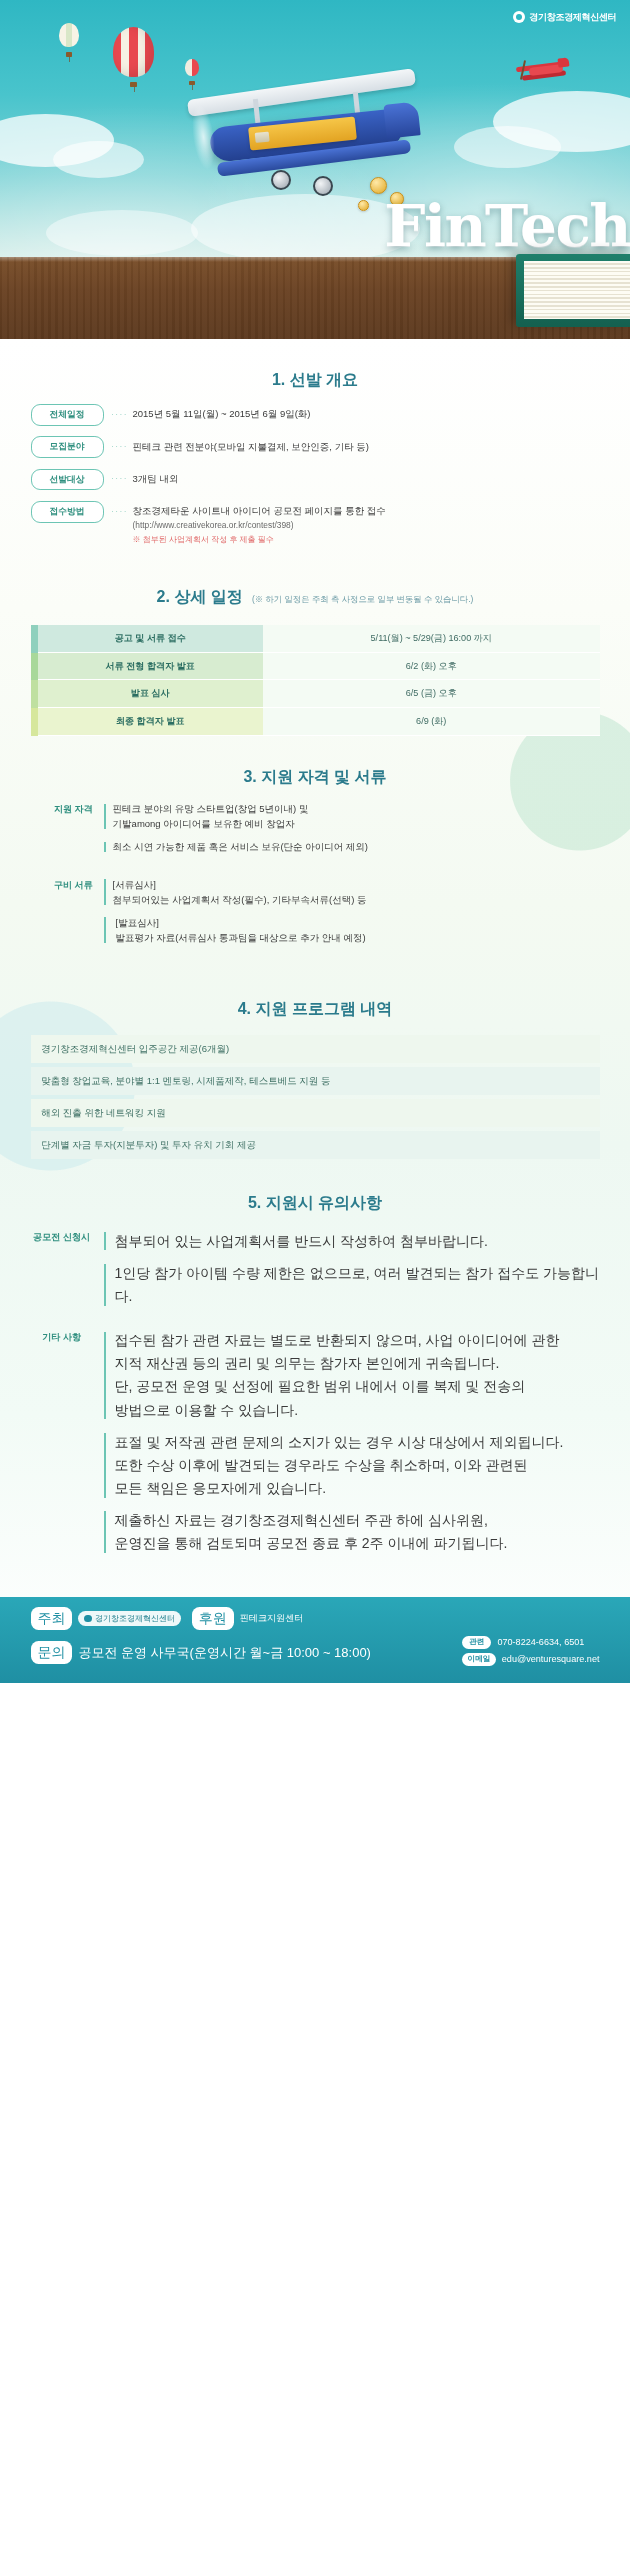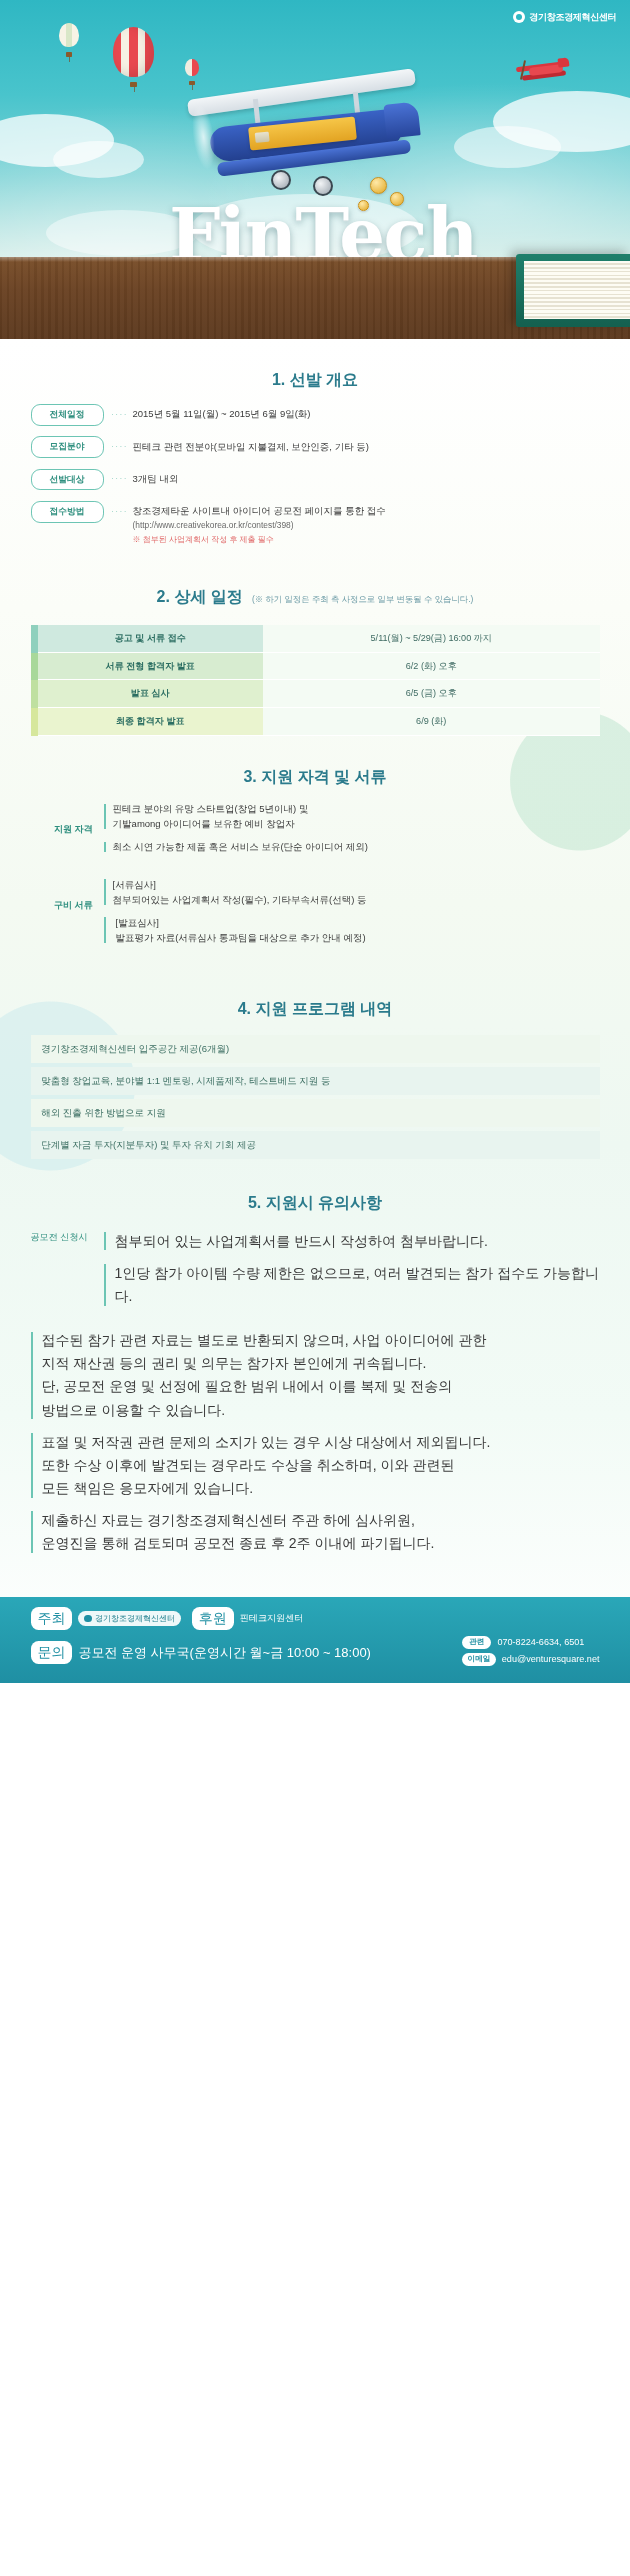--- a/index.html
+++ b/index.html
@@ -159,23 +159,23 @@
     background: radial-gradient(circle at 35% 30%, #ffe9a8, #e0a824);
     border: 1.5px solid #c9901b;
     box-shadow: 0 0.8px 2.3px rgba(0,0,0,.2);
   }
   .coin.k1 { left: 370px; top: 177px; }
   .coin.k2 { left: 390px; top: 192px; width: 13.7px; height: 13.7px; }
   .coin.k3 { left: 358px; top: 200px; width: 10.7px; height: 10.7px; }
 
   .hero-title {
     position: absolute; left: 0; right: 0; top: 192px;
-    text-align: center;
+    text-align: right;
     font-family: "DejaVu Serif", serif;
-    font-size: 72px; font-weight: bold;
+    font-size: 58px; font-weight: bold;
     color: #ffffff;
     text-shadow: 0 3px 7.6px rgba(0,60,70,.35), 0 0.8px 0 rgba(255,255,255,.7);
     letter-spacing: -1.5px;
     padding-left: 16px;
   }
   .hero-sub {
     position: absolute; left: 0; right: 0; top: 255px;
     text-align: center;
     font-size: 23px; font-weight: bold; color: #ffffff;
     text-shadow: 0 2.3px 4.6px rgba(0,60,70,.35);
@@ -263,21 +263,21 @@
   }
   .sched tr:nth-child(2) td.k { background:#d7ecd0; border-left-color:#a8d89a;}
   .sched tr:nth-child(3) td.k { background:#dff0cf; border-left-color:#bfe0a0;}
   .sched tr:nth-child(4) td.k { background:#eaf4cf; border-left-color:#d6e79c;}
   .sched td.v { background: #f4fbf4; color: #3f6b63; text-align: center; }
 
   
   .qual { display: flex; margin-bottom: 15.2px; }
   .qual .label {
     flex: 0 0 73px; color:#2f8f7f; font-size: 9.1px; font-weight: bold;
-    text-align: right; padding: 1.5px 10.7px 0 0; margin-top: 20px;
+    text-align: right; padding: 1.5px 10.7px 0 0;
   }
   .qual .items { flex: 1 1 auto; border-left: 0; }
   .qual .item {
     position: relative; padding-left: 9.1px; margin-bottom: 7.6px;
     font-size: 9.5px; color: #3a3a3a; line-height: 1.6;
   }
   .qual .item:before {
     content:""; position:absolute; left: 0; top: 2.3px; bottom: 2.3px; width: 2.3px;
     background: #6cc5b4;
   }
@@ -287,22 +287,22 @@
   .prog .row {
     background: #eef7ee; color: #3d6f63; font-size: 9.5px;
     padding: 7.6px 10.7px; margin-bottom: 3.8px;
   }
   .prog .row:nth-child(even) { background: #e8f4ef; }
 
   
   .notice { margin-top: 1.5px; }
   .notice .grp { display: flex; margin-bottom: 12.2px; }
   .notice .lab {
-    flex: 0 0 73px; color:#2f8f7f; font-size: 9.1px; font-weight: normal;
-    text-align: left; padding: 1.5px 10.7px 0 0;
+    flex: 0 0 73px; color:#2f8f7f; font-size: 9.1px; font-weight: bold;
+    text-align: center; padding: 1.5px 10.7px 0 0;
   }
   .notice .lines { flex: 1 1 auto; }
   .notice .line {
     position: relative; padding-left: 11px; margin-bottom: 9.1px;
     font-size: 14px; color: #3a3a3a; line-height: 1.65;
   }
   .notice .line:before {
     content:""; position:absolute; left: 0; top: 2.3px; bottom: 2.3px; width: 2.3px;
     background: #6cc5b4;
   }
@@ -483,36 +483,37 @@
 첨부되어있는 사업계획서 작성(필수), 기타부속서류(선택) 등</div>
           <div class="item" style="white-space: pre-line; padding-left: 12px;">[발표심사]
 발표평가 자료(서류심사 통과팀을 대상으로 추가 안내 예정)</div>
         </div>
       </div>
 
       <div class="sec-title">4. 지원 프로그램 내역</div>
       <div class="prog">
         <div class="row">경기창조경제혁신센터 입주공간 제공(6개월)</div>
         <div class="row">맞춤형 창업교육, 분야별 1:1 멘토링, 시제품제작, 테스트베드 지원 등</div>
-        <div class="row">해외 진출 위한 방법으로 지원</div>
+        <div class="row">해외 진출 위한 네트워킹 지원</div>
         <div class="row">단계별 자금 투자(지분투자) 및 투자 유치 기회 제공</div>
       </div>
 
       <div class="sec-title">5. 지원시 유의사항</div>
       <div class="notice">
 
         <div class="grp">
           <div class="lab">공모전 신청시</div>
           <div class="lines">
             <div class="line">첨부되어 있는 사업계획서를 반드시 작성하여 첨부바랍니다.</div>
             <div class="line">1인당 참가 아이템 수량 제한은 없으므로, 여러 발견되는 참가 접수도 가능합니다.</div>
           </div>
         </div>
 
         <div class="grp">
+          <div class="lab">기타 사항</div>
           <div class="lines">
             <div class="line" style="white-space: pre-line;">접수된 참가 관련 자료는 별도로 반환되지 않으며, 사업 아이디어에 관한
 지적 재산권 등의 권리 및 의무는 참가자 본인에게 귀속됩니다.
 단, 공모전 운영 및 선정에 필요한 범위 내에서 이를 복제 및 전송의
 방법으로 이용할 수 있습니다.</div>
             <div class="line" style="white-space: pre-line;">표절 및 저작권 관련 문제의 소지가 있는 경우 시상 대상에서 제외됩니다.
 또한 수상 이후에 발견되는 경우라도 수상을 취소하며, 이와 관련된
 모든 책임은 응모자에게 있습니다.</div>
             <div class="line" style="white-space: pre-line;">제출하신 자료는 경기창조경제혁신센터 주관 하에 심사위원,
 운영진을 통해 검토되며 공모전 종료 후 2주 이내에 파기됩니다.</div>

